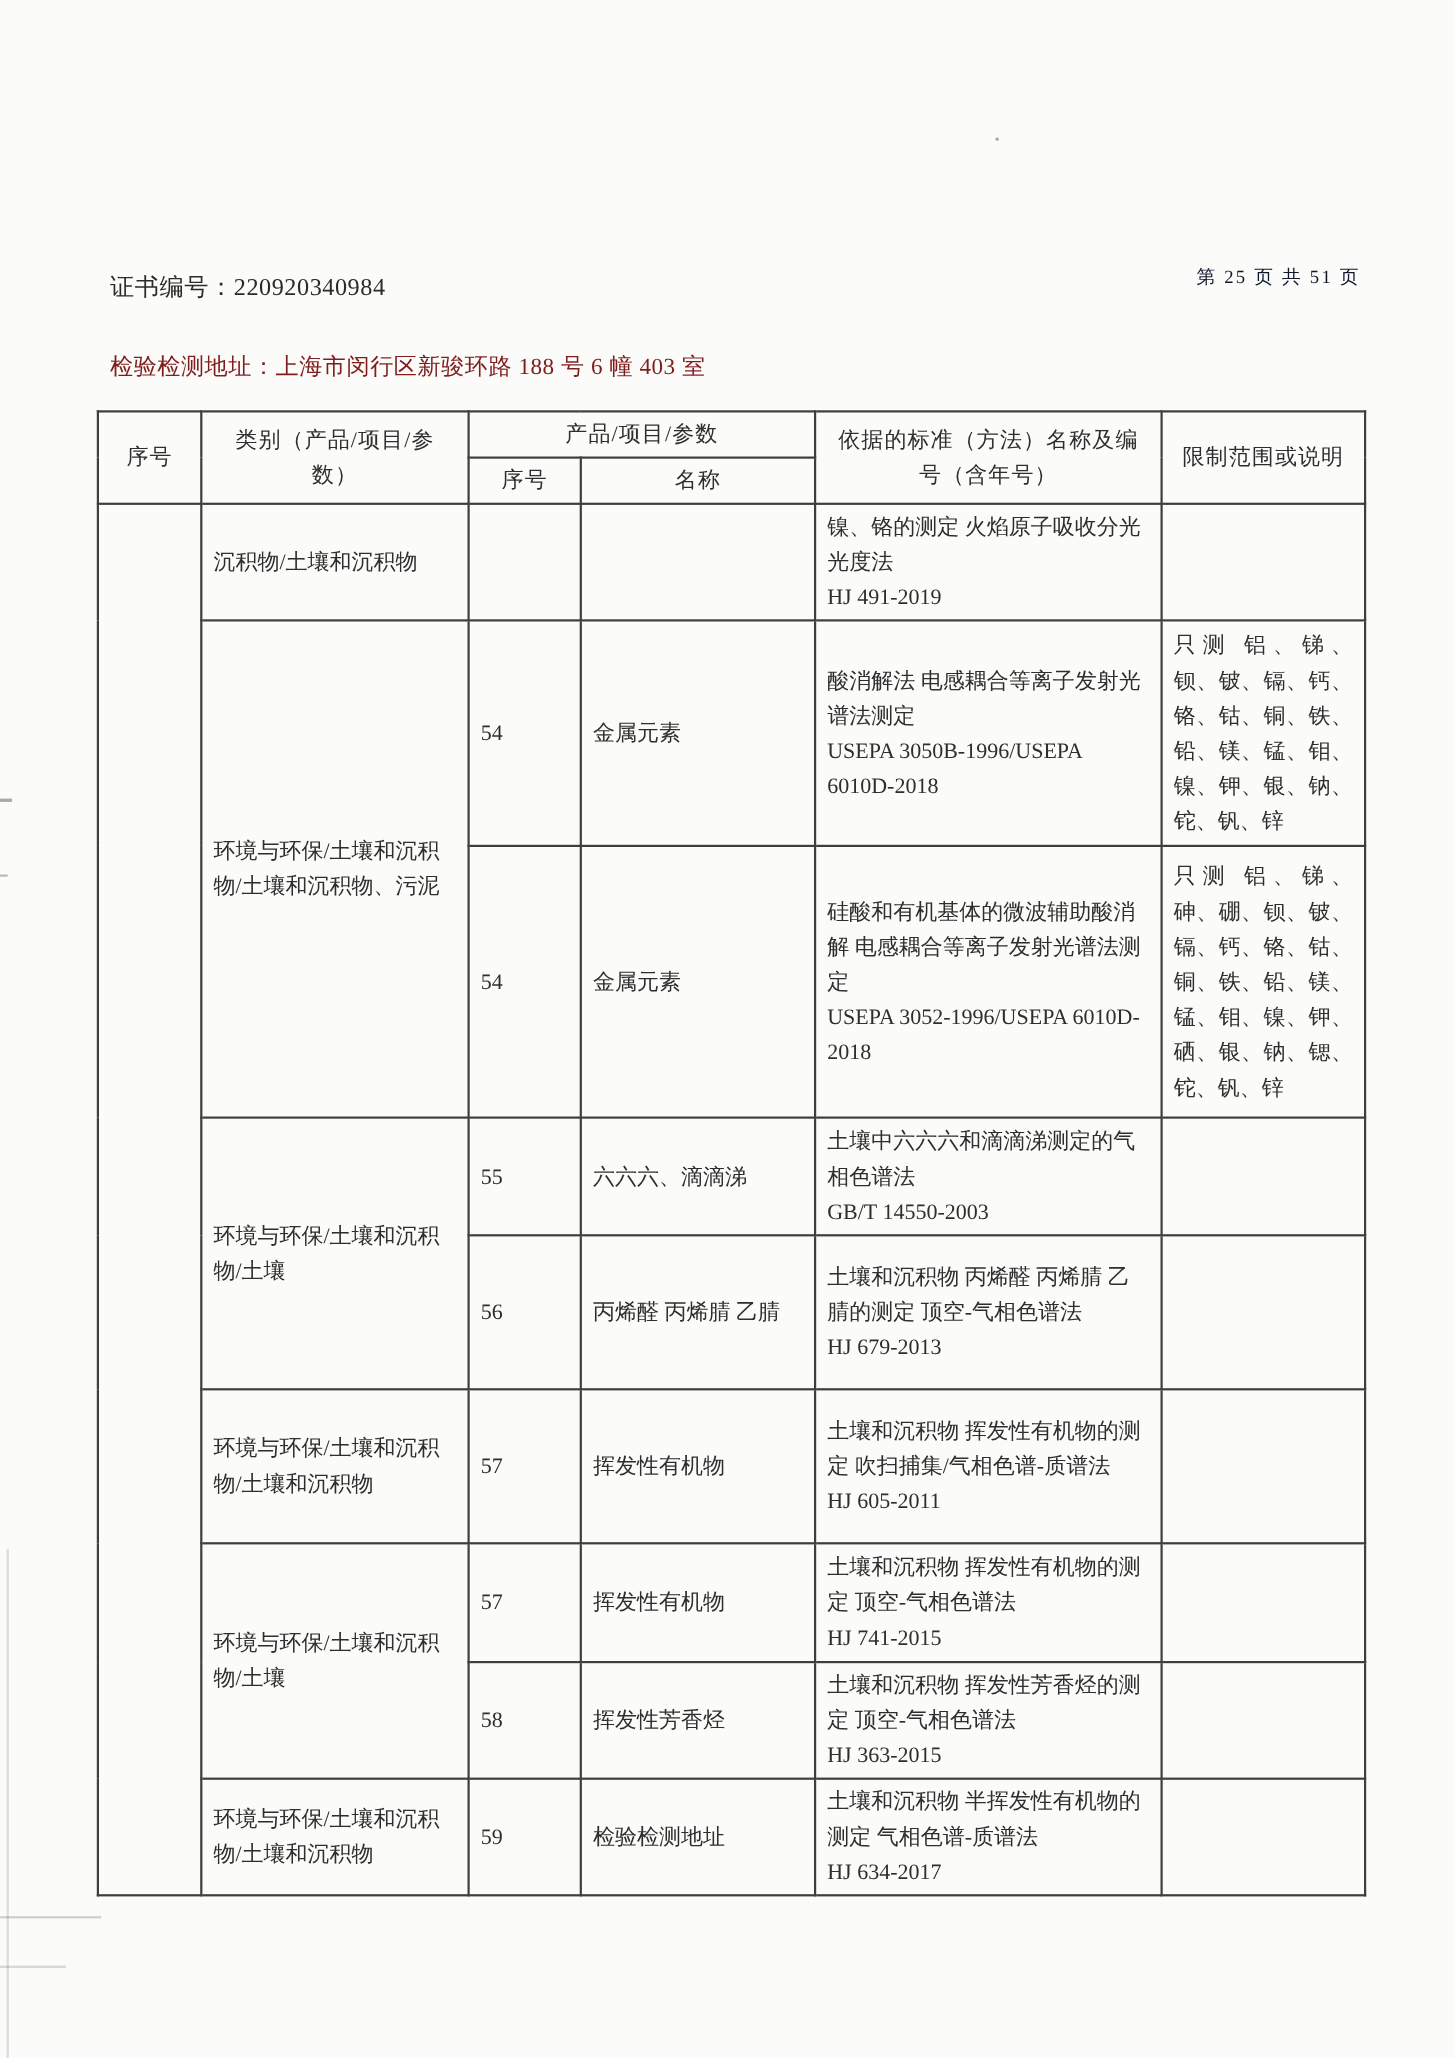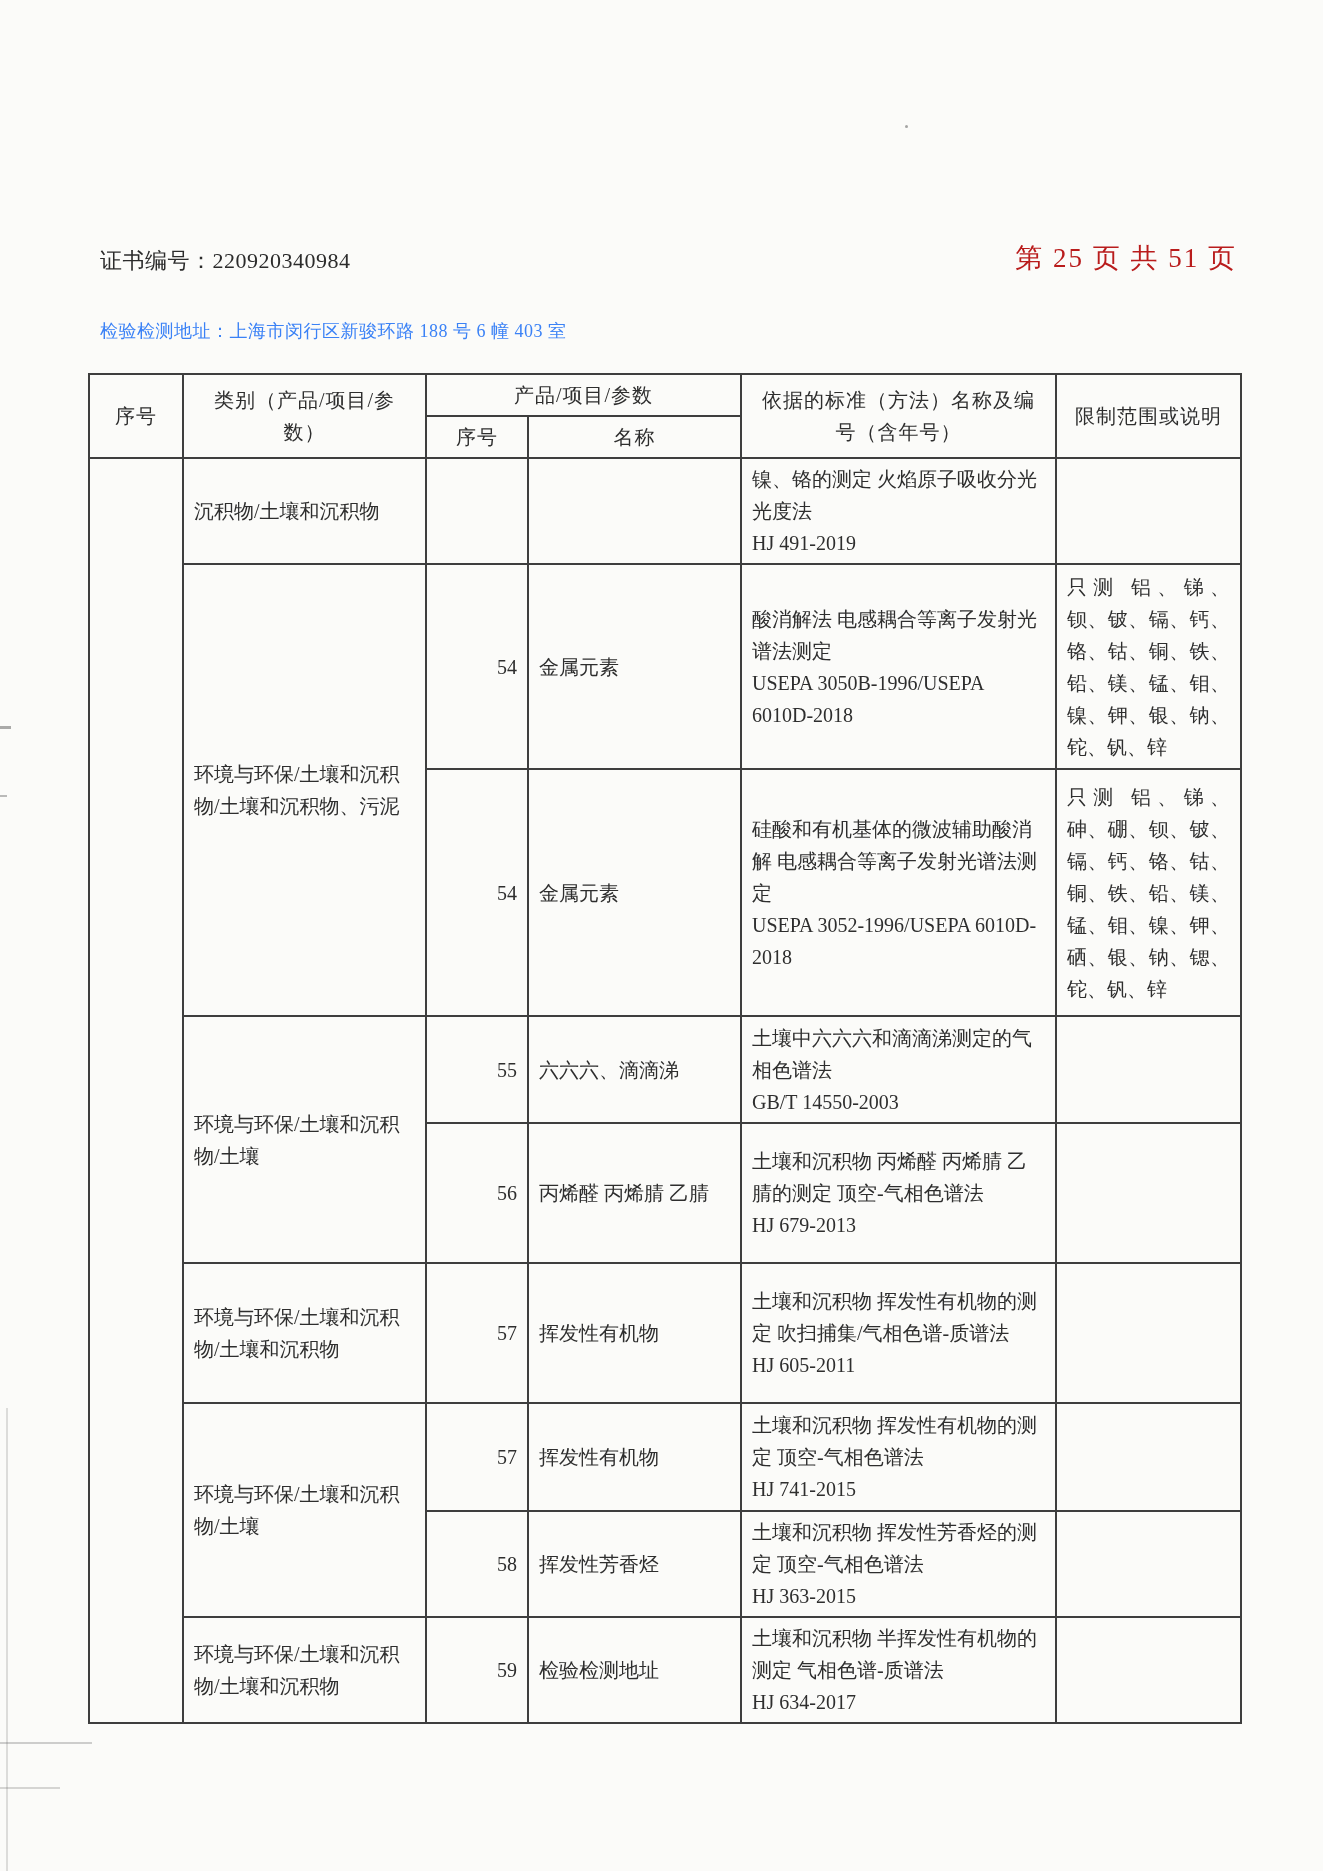--- a/index.html
+++ b/index.html
@@ -17,45 +17,45 @@
     position: absolute; left: 263px; top: 178px;
     font-size: 23px; font-weight: bold; letter-spacing: 0.5px;
     color: #262626; white-space: nowrap; margin: 0;
   }
   .cert-line {
     position: absolute; left: 100px; top: 246px;
     font-size: 22px; color: #2b2b2b; letter-spacing: 0.5px;
   }
   .page-indicator {
     position: absolute; right: 86px; top: 240px;
-    font-size: 27px; color: #b91c1c; letter-spacing: 2px;
+    font-size: 17px; color: #0f172a; letter-spacing: 2px;
   }
   .address-line {
     position: absolute; left: 100px; top: 319px;
-    font-size: 18px; color: #3b82f6; letter-spacing: 0.5px; text-align: center;
+    font-size: 21px; color: #7f1d1d; letter-spacing: 0.5px; text-align: center;
   }
 
   table.cap {
     position: absolute; left: 88px; top: 373px;
     border-collapse: collapse; table-layout: fixed;
     width: 1152px;
     font-size: 20px; color: #2e2e2e;
   }
   table.cap td, table.cap th {
     border: 2px solid #3e3e3e;
     vertical-align: middle;
     font-weight: normal;
     line-height: 32px;
     padding: 4px 10px;
     overflow: hidden;
   }
   th.hdr { text-align: center; font-size: 20px; letter-spacing: 1px; }
   td.c-seq { text-align: center; }
   td.c-cat { text-align: left; padding-left: 16px; padding-right: 8px; line-height: 34px; border-radius: 15px; }
-  td.c-pseq { text-align: right; }
+  td.c-pseq { text-align: left; }
   td.c-name { text-align: left; padding-left: 14px; padding-right: 10px; line-height: 34px; }
   td.c-std { text-align: left; padding-left: 15px; padding-right: 12px; white-space: pre-line; line-height: 33px; }
   td.c-lim { text-align: justify; padding-left: 11px; padding-right: 11px; line-height: 32px; }
   td.vtop { vertical-align: top; padding-top: 8px; }
 
   
   .artifact { position: absolute; pointer-events: none; }
   .a-vline { left: 6px; top: 1408px; width: 2px; height: 463px; background: rgba(110,110,110,0.22); }
   .a-dash1 { left: 0; top: 726px; width: 11px; height: 3px; background: rgba(70,70,70,0.45); }
   .a-dash2 { left: 0; top: 795px; width: 7px; height: 2px; background: rgba(90,90,90,0.4); }

